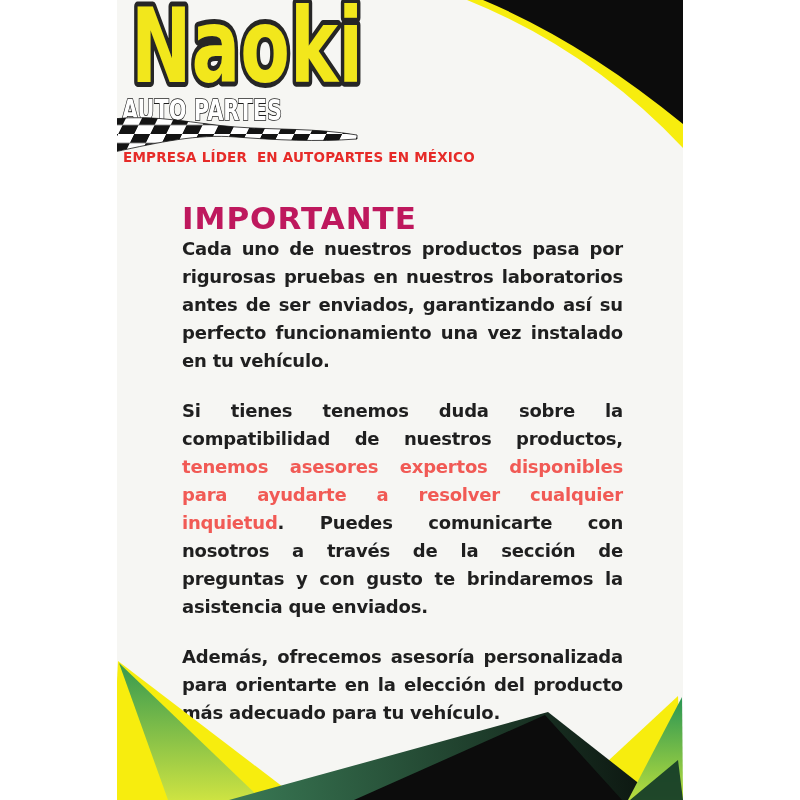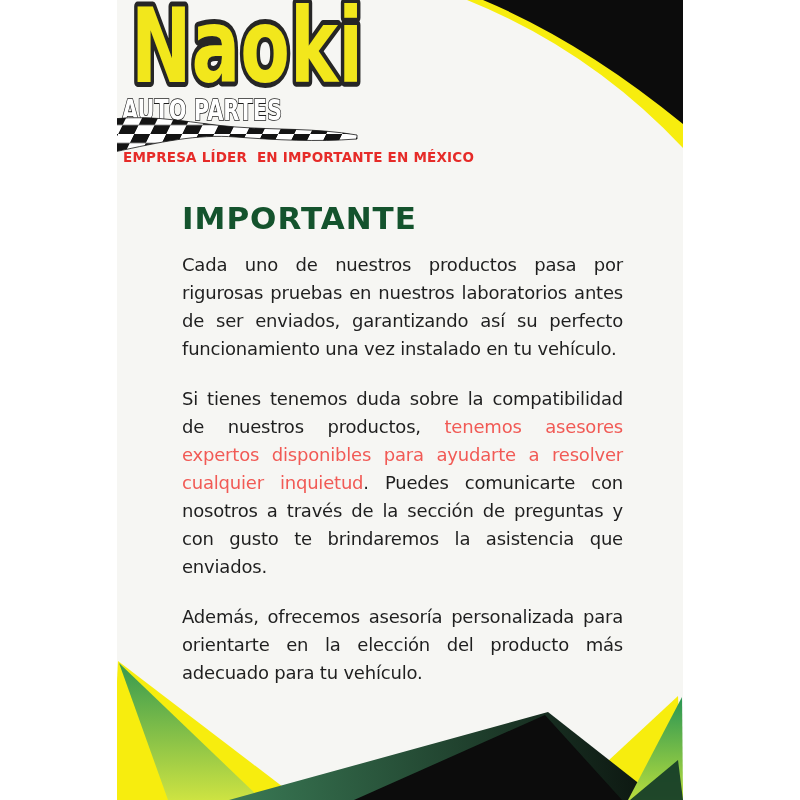--- a/index.html
+++ b/index.html
@@ -23,25 +23,25 @@
   .subtitle-svg{position:absolute;left:3px;top:92px;width:175px;height:36px;overflow:visible;}
   .flag-svg{position:absolute;left:-6px;top:116px;width:252px;height:40px;}
   .tagline{
     position:absolute;left:6px;top:149px;
     color:#e62b28;font-size:13.5px;font-weight:bold;
     letter-spacing:.2px;white-space:pre;
   }
   
   .title{
     position:absolute;left:65px;top:200px;
-    color:#14532d;font-size:31px;font-weight:bold;letter-spacing:1px;
+    color:#be185d;font-size:31px;font-weight:bold;letter-spacing:1px;
   }
   .bodytext{
-    position:absolute;left:65px;top:251px;width:441px;
-    color:#1f1f1f;font-size:18px;font-weight:normal;
+    position:absolute;left:65px;top:235px;width:441px;
+    color:#1f1f1f;font-size:18px;font-weight:bold;
     line-height:28px;letter-spacing:-0.2px;
     text-align:justify;
   }
   .bodytext p{margin:0 0 22px 0;}
   .bodytext p:last-child{margin-bottom:0;}
   .hl{color:#f15a55;}
   
   .decor-bottom{position:absolute;left:0;bottom:0;width:566px;height:150px;}
 </style>
 </head>
@@ -71,21 +71,21 @@
       </pattern>
     </defs>
     <path d="M1,3
              C 45,-2 85,8 125,11
              C 165,14 205,12 246,19
              L 246,23
              C 205,26 165,24 125,21
              C 85,18 50,26 3,36 Z" fill="url(#chk)" stroke="#141414" stroke-width="0.8"></path>
   </svg>
 
-  <div class="tagline">EMPRESA LÍDER  EN IMPORTANTE EN MÉXICO</div>
+  <div class="tagline">EMPRESA LÍDER  EN AUTOPARTES EN MÉXICO</div>
 
   <div class="title">IMPORTANTE</div>
 
   <div class="bodytext">
     <p>Cada uno de nuestros productos pasa por rigurosas pruebas en nuestros laboratorios antes de ser enviados, garantizando así su perfecto funcionamiento una vez instalado en tu vehículo.</p>
     <p><span>Si tienes tenemos duda sobre la compatibilidad de nuestros productos, </span><span class="hl">tenemos asesores expertos disponibles para ayudarte a resolver cualquier inquietud</span><span>. Puedes comunicarte con nosotros a través de la sección de preguntas y con gusto te brindaremos la asistencia que enviados.</span></p>
     <p>Además, ofrecemos asesoría personalizada para orientarte en la elección del producto más adecuado para tu vehículo.</p>
   </div>
 
   <svg class="decor-bottom" viewBox="0 650 566 150" aria-hidden="true">

